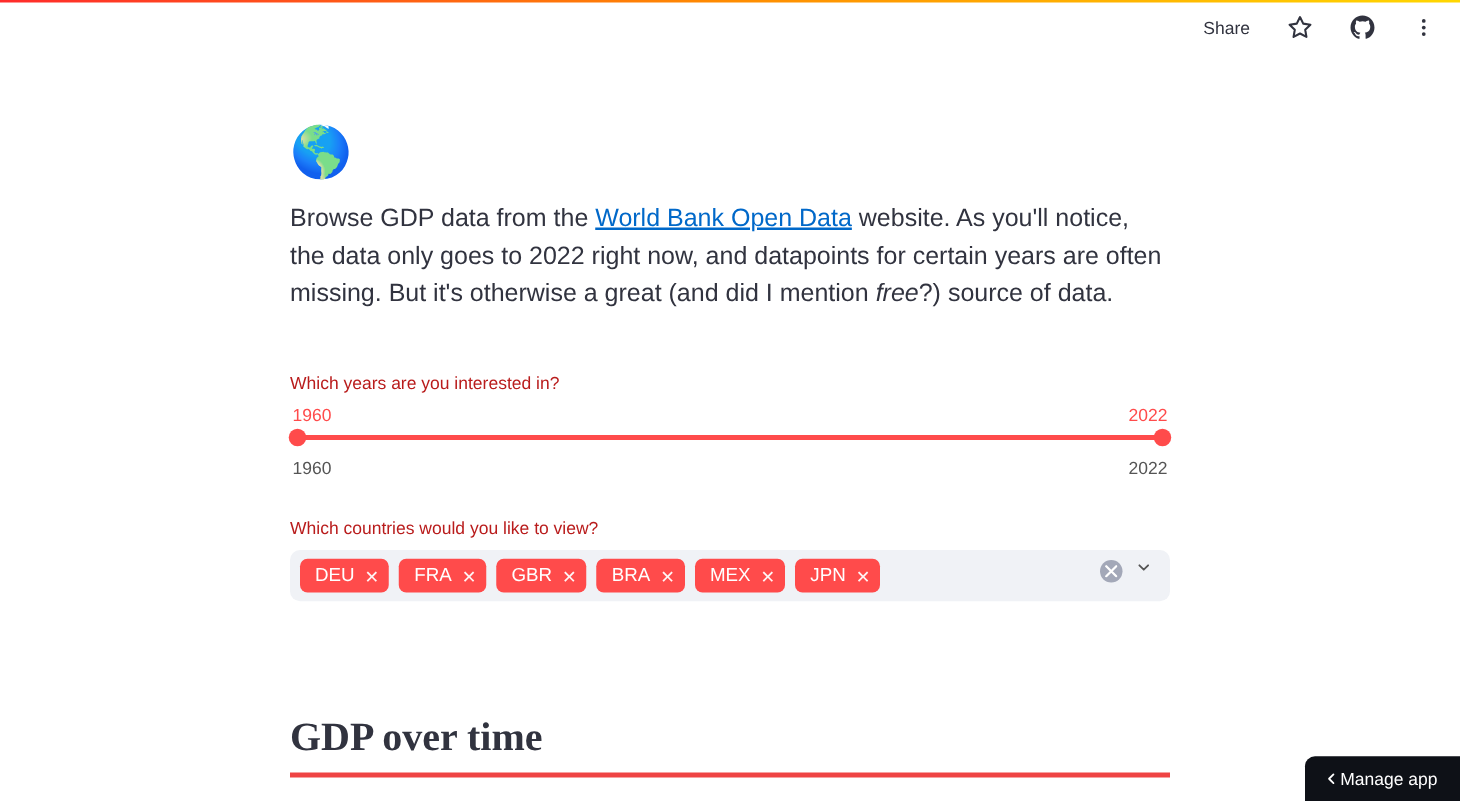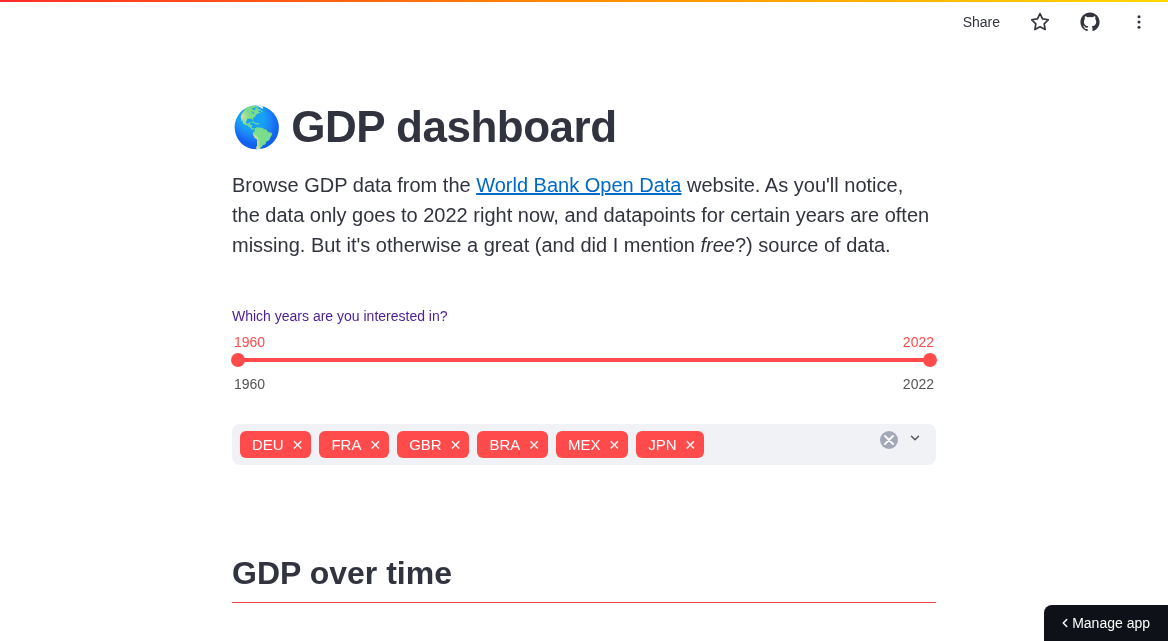--- a/index.html
+++ b/index.html
@@ -54,21 +54,21 @@
 .intro {
   font-size: 20px;
   line-height: 1.5;
   color: #31333f;
   margin-bottom: 48px;
 }
 .intro a { color: #0068c9; text-decoration: underline; }
 .intro em { font-style: italic; }
 .label {
   font-size: 14px;
-  color: #4c1d95;
+  color: #b91c1c;
   margin-bottom: 10px;
 }
 .slider-wrap { margin-bottom: 32px; }
 .slider-vals {
   display: flex;
   justify-content: space-between;
   font-size: 14px;
   color: #ff4b4b;
   font-weight: 400;
   margin-bottom: 2px;
@@ -149,21 +149,22 @@
   justify-content: center;
   cursor: pointer;
 }
 .clear-circle svg { display: block; }
 .chev { cursor: pointer; }
 h2 {
   font-size: 32px;
   font-weight: 700;
   margin-top: 90px;
   padding-bottom: 10px;
-  border-bottom: 1px solid #ef4444;
+  border-bottom: 4px solid #ef4444;
+  font-family: Liberation Serif, serif;
 }
 .manage {
   position: absolute;
   bottom: 0; right: 0;
   background: #0e1117;
   color: #fff;
   border-top-left-radius: 8px;
   padding: 10px 18px 10px 14px;
   display: flex;
   align-items: center;
@@ -194,21 +195,20 @@
         <circle cx="12" cy="5" r="2"></circle>
         <circle cx="12" cy="12" r="2"></circle>
         <circle cx="12" cy="19" r="2"></circle>
       </svg>
   </span>
 </div>
 
 <div class="content">
   <h1>
     <span class="globe">🌎</span>
-    <span>GDP dashboard</span>
   </h1>
 
   <p class="intro">
     <span>Browse GDP data from the </span><a href="#">World Bank Open Data</a><span> website. As you'll notice, the data only goes to 2022 right now, and datapoints for certain years are often missing. But it's otherwise a great (and did I mention </span><em>free</em><span>?) source of data.</span>
   </p>
 
   <div class="slider-wrap">
     <div class="label">Which years are you interested in?</div>
     <div class="slider-vals">
       <span>1960</span>
@@ -218,20 +218,21 @@
       <div class="track-line"></div>
       <div class="thumb left"></div>
       <div class="thumb right"></div>
     </div>
     <div class="slider-bounds">
       <span>1960</span>
       <span>2022</span>
     </div>
   </div>
 
+  <div class="label">Which countries would you like to view?</div>
   <div class="multiselect">
     <span class="tag">
         <span>DEU</span>
         <span class="x">✕</span>
       </span>
     <span class="tag">
         <span>FRA</span>
         <span class="x">✕</span>
       </span>
     <span class="tag">

